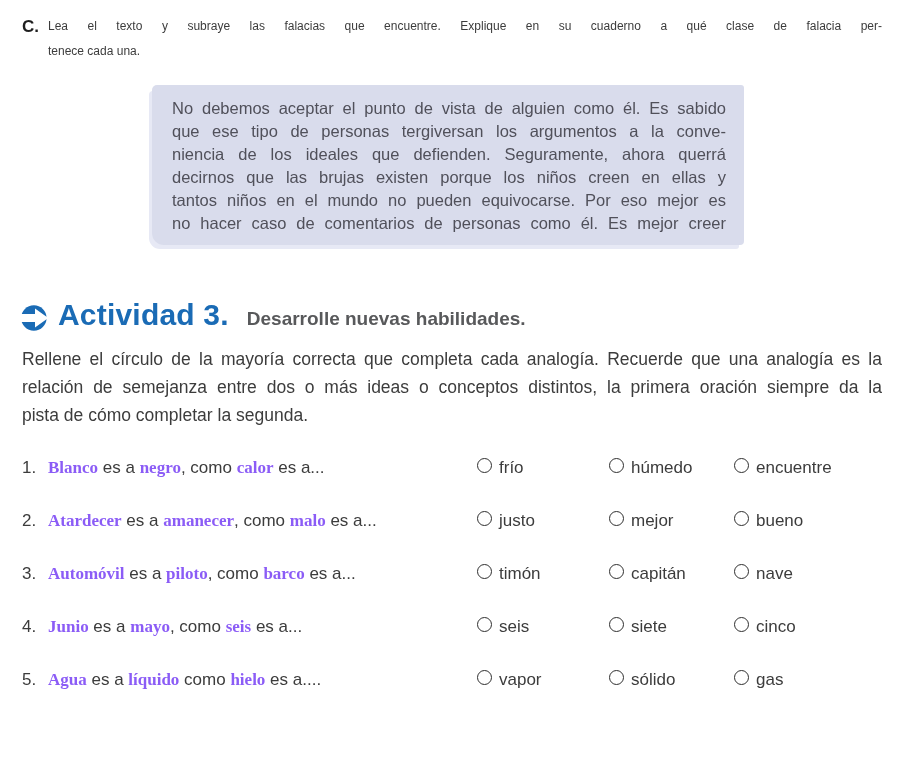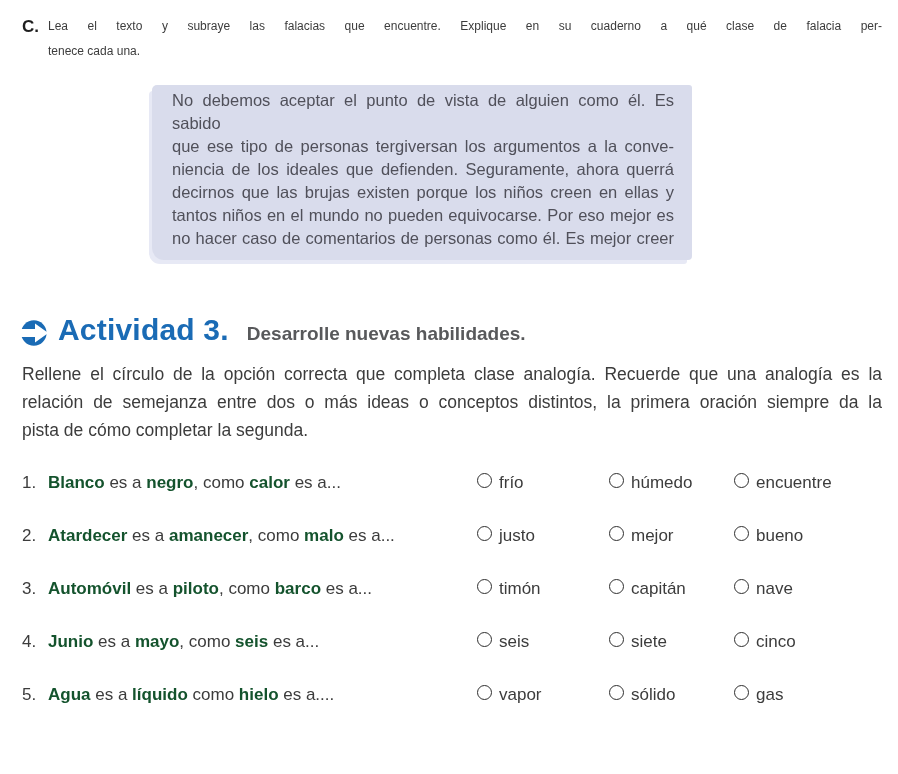--- a/index.html
+++ b/index.html
@@ -30,24 +30,24 @@
   .section-c .sec-text {
     flex: 1;
     font-size: 12px;
     line-height: 25px;
     color: #3c3c3c;
   }
 
   
   .fallacy-box {
     margin: 21px 0 0 152px;
-    width: 540px;
+    width: 592px;
     background: #d9dcec;
     border-radius: 5px 3px 4px 12px;
-    padding: 4px 18px 10px 20px;
+    padding: 12px 18px 10px 20px;
     position: relative;
     box-shadow: -4px 5px 0 -1px #e7e9f5;
   }
   .fallacy-box .fline {
     font-size: 16.5px;
     line-height: 23px;
     color: #50505a;
   }
 
   
@@ -91,21 +91,21 @@
   .rows { margin: 12px 0 0 22px; }
   .analogy-row {
     display: grid;
     grid-template-columns: 26px 429px 132px 125px 1fr;
     align-items: center;
     height: 53px;
     font-size: 17px;
   }
   .row-number { color: #3c3c3c; }
   .sentence { color: #3c3c3c; }
-  .sentence b { color: #14532d; }
+  .sentence b { color: #8b5cf6; font-family: Liberation Serif, serif; }
   .option {
     display: flex;
     gap: 7px;
   }
   .radio {
     width: 15px; height: 15px;
     border: 1.6px solid #2f2f2f;
     border-radius: 50%;
     background: #fff;
     flex: 0 0 auto;
@@ -137,21 +137,21 @@
     <svg width="30" height="30" viewBox="0 0 26 26">
       <circle cx="12" cy="13" r="11" fill="#1a6bb5"></circle>
       <polygon points="0.5,9.6 13,9.6 13,4.8 24.5,13 13,21.2 13,16.4 0.5,16.4" fill="#ffffff"></polygon>
     </svg>
   </span>
   <span class="activity-title">Actividad 3.</span>
   <span class="activity-subtitle">Desarrolle nuevas habilidades.</span>
 </div>
 
 <div class="activity-intro">
-  <div class="iline just">Rellene el círculo de la opción correcta que completa clase analogía. Recuerde que una analogía es la</div>
+  <div class="iline just">Rellene el círculo de la mayoría correcta que completa cada analogía. Recuerde que una analogía es la</div>
   <div class="iline just">relación de semejanza entre dos o más ideas o conceptos distintos, la primera oración siempre da la</div>
   <div class="iline">pista de cómo completar la segunda.</div>
 </div>
 
 <div class="rows">
 
   <div class="analogy-row">
     <span class="row-number">1.</span>
     <span class="sentence"><b>Blanco</b><span> es a </span><b>negro</b><span>, como </span><b>calor</b><span> es a...</span></span>
     <span class="option">

